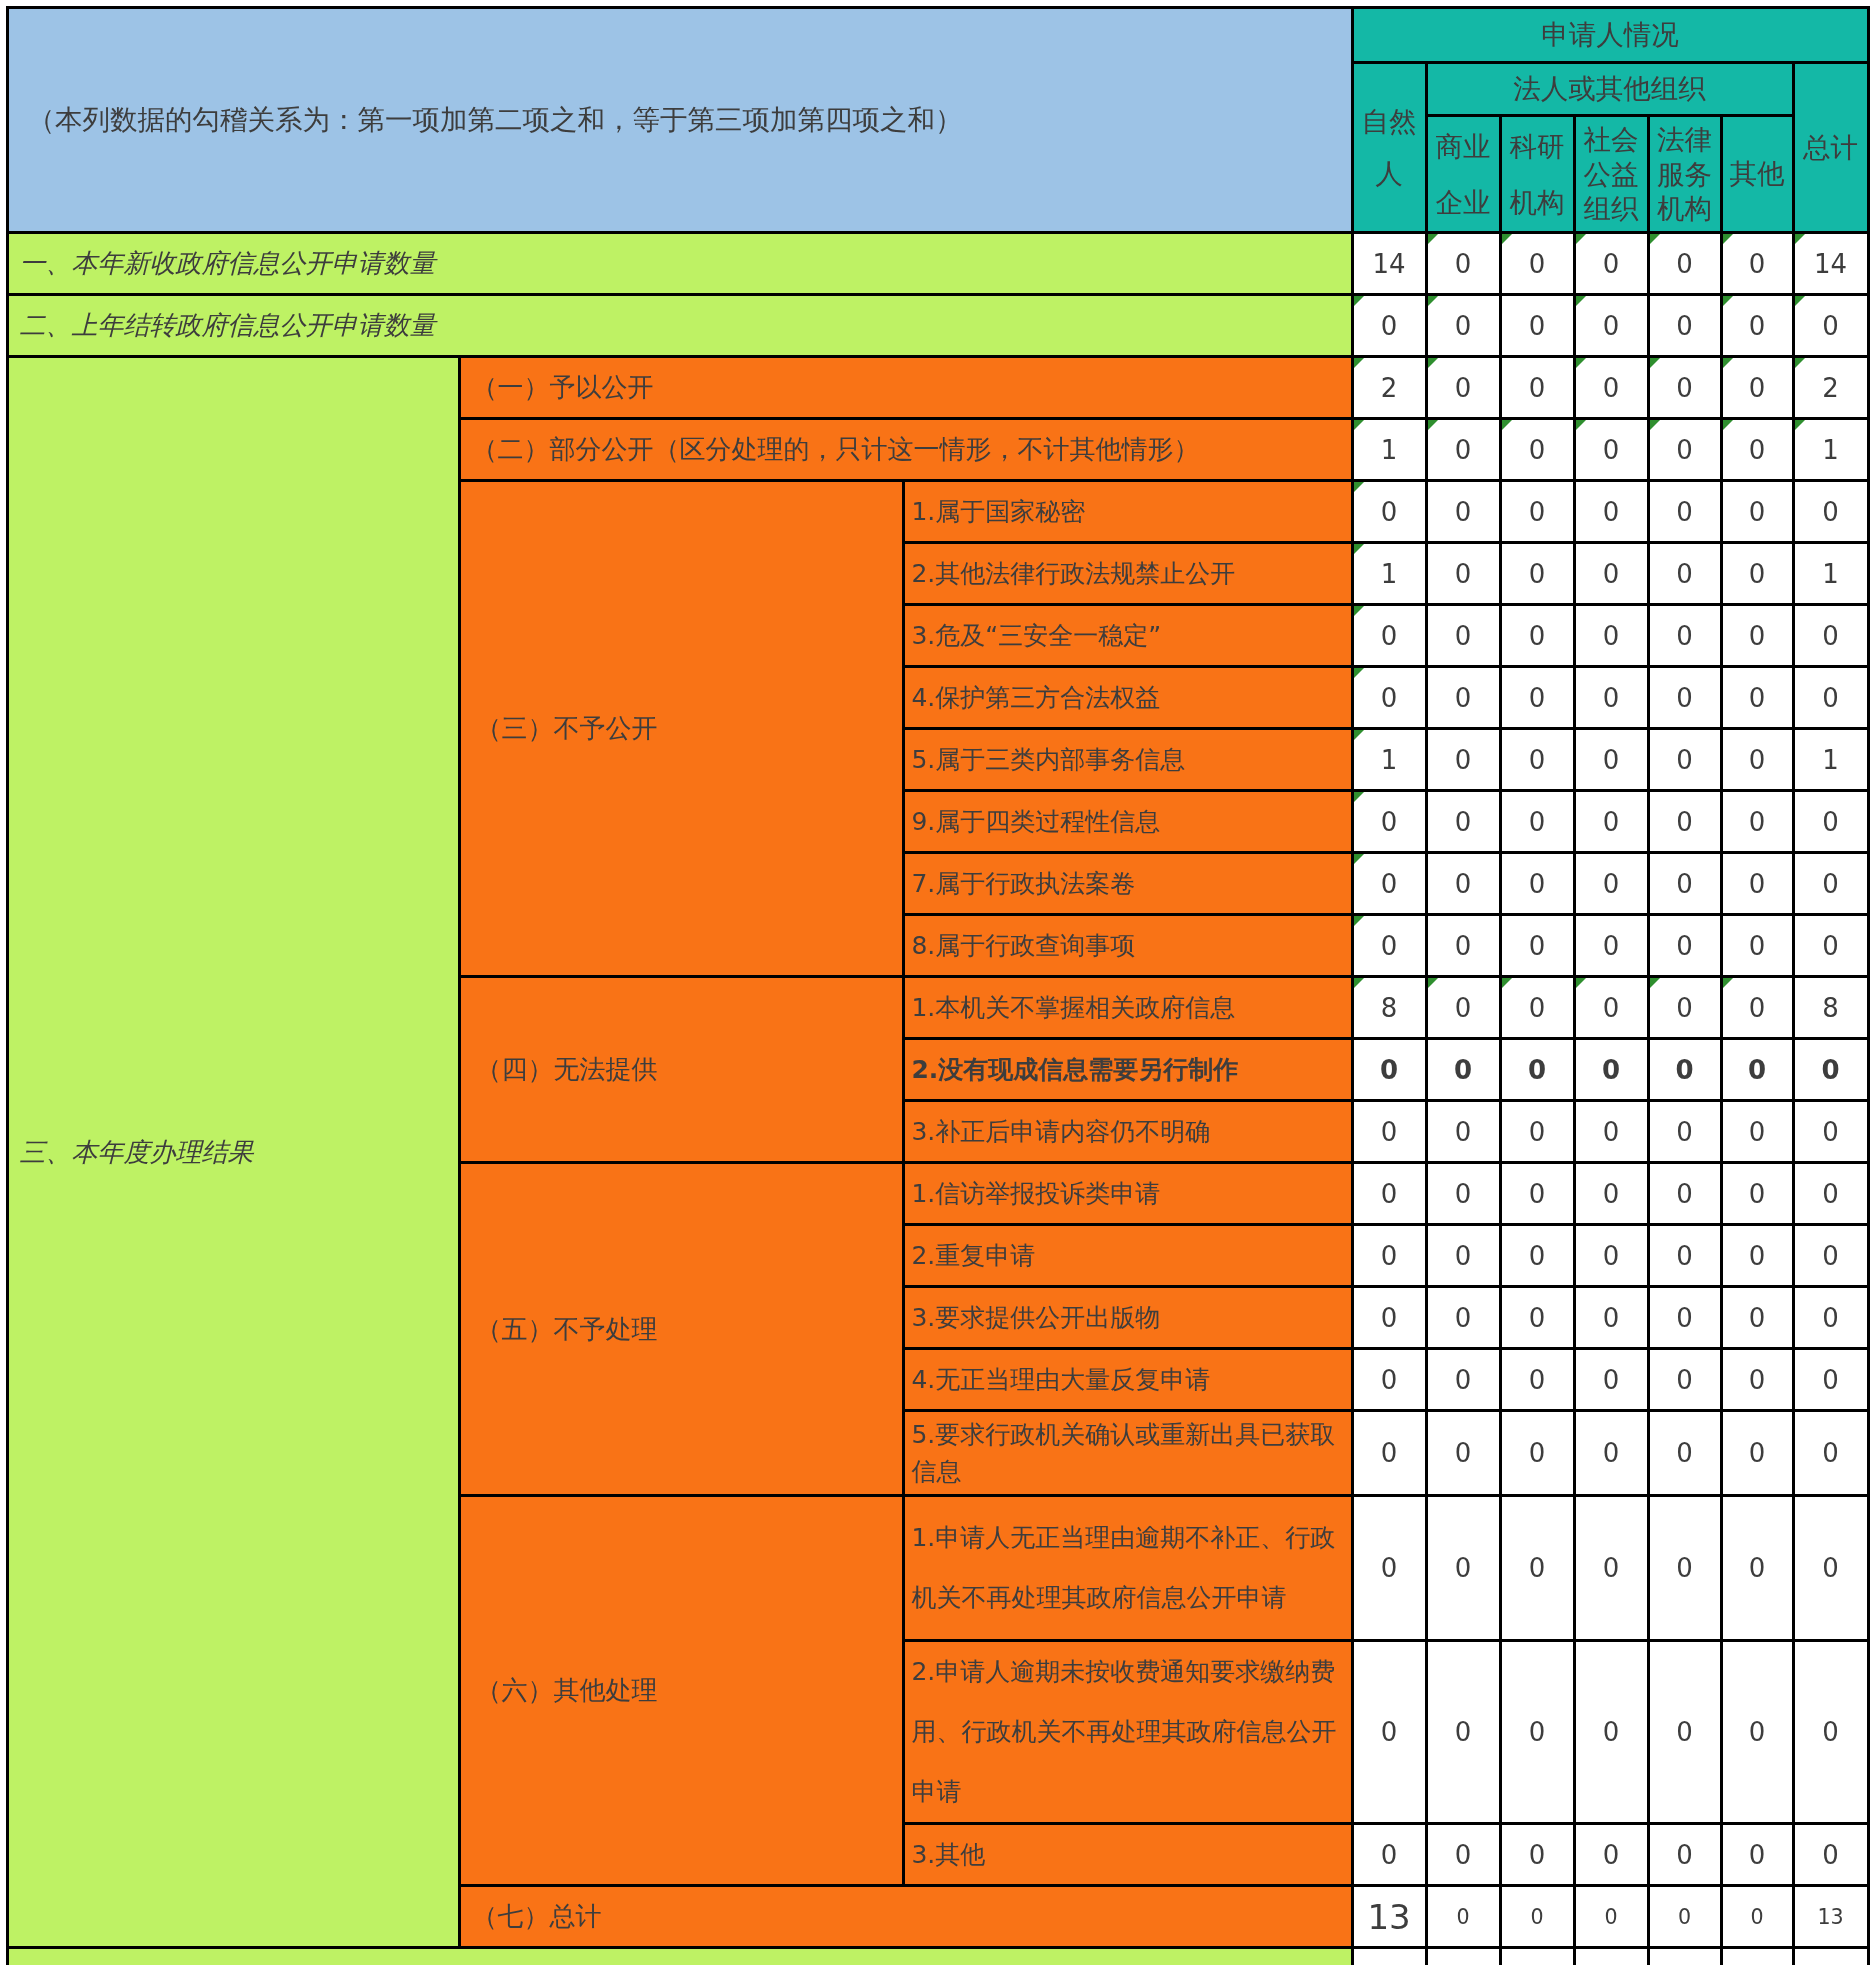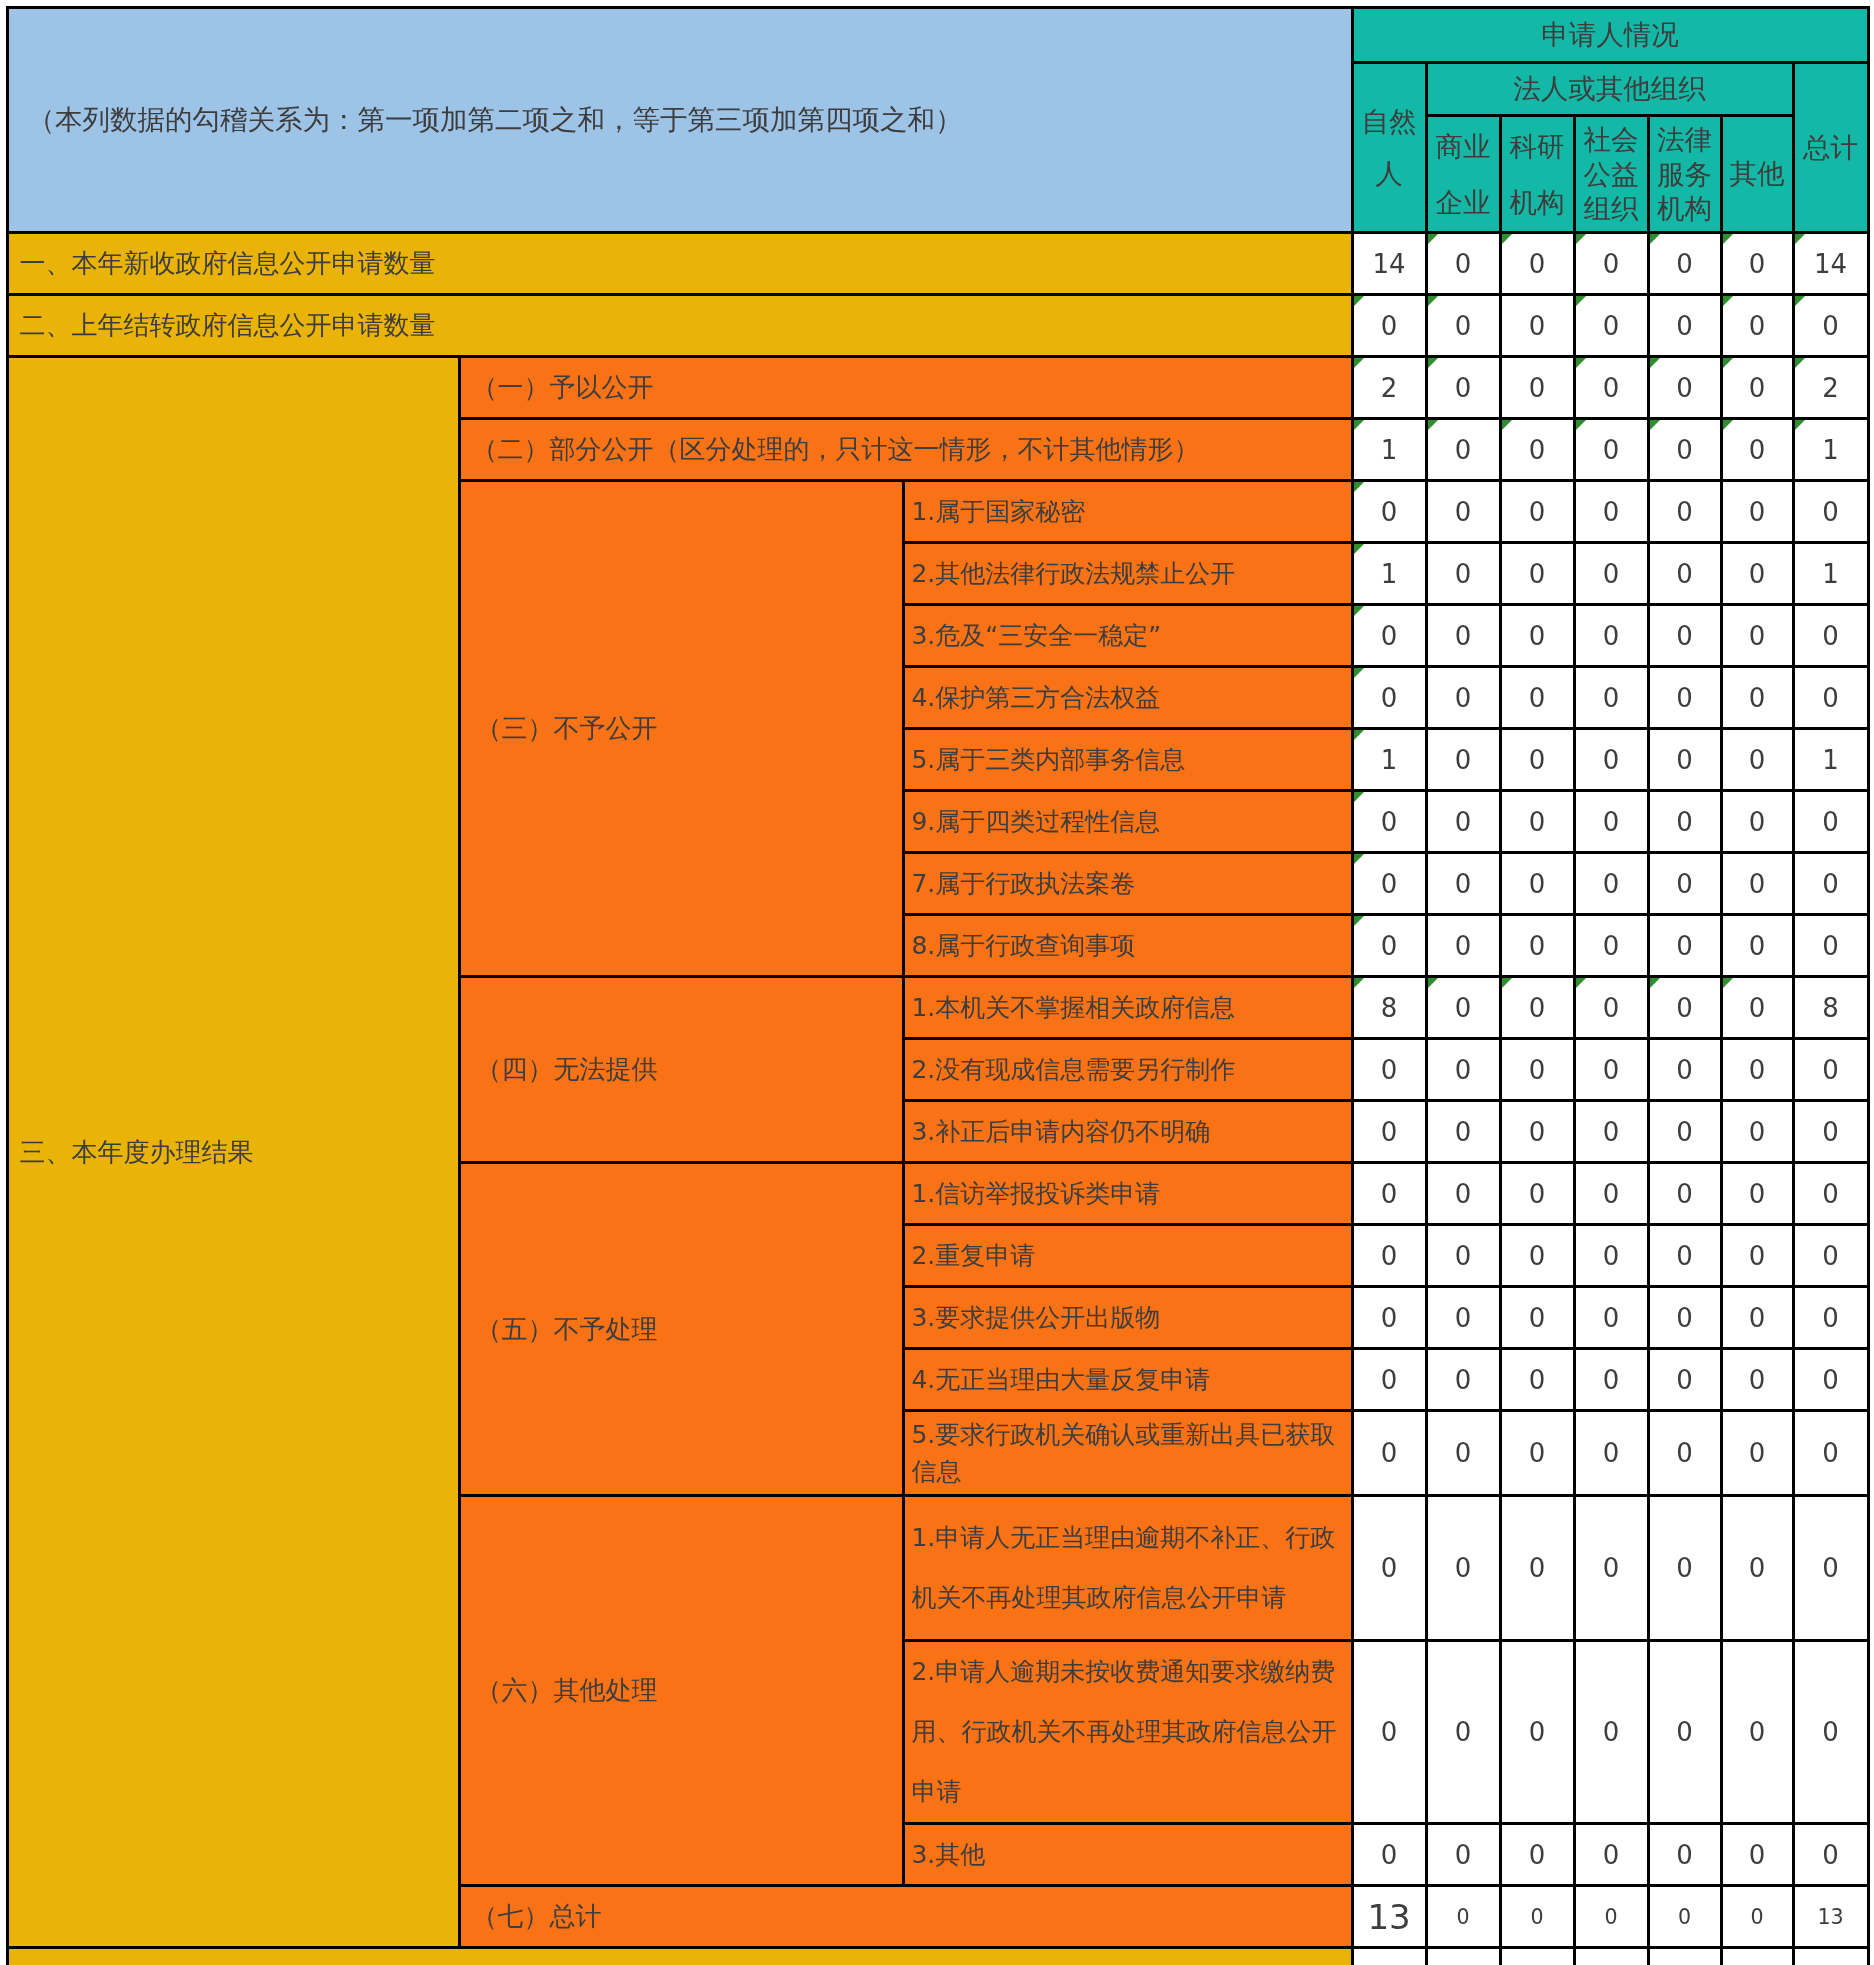--- a/index.html
+++ b/index.html
@@ -17,21 +17,21 @@
     overflow:hidden;position:relative;color:#3d3d3d;
   }
   
   .hdr{background:#14b8a6;text-align:center;font-size:27.5px;line-height:1.35;}
   .note{background:#9dc3e6;text-align:left;font-size:27.5px;padding:0 19px;line-height:1.5;}
   .wrap2{line-height:2.05;}
   .wrap3{line-height:1.25;}
   .colnat{line-height:1.9;}
   
   .lab{font-size:26px;text-align:left;padding:0 6.9px 0 11px;line-height:1.5;}
-  .medium{background:#eab308;}
+  .medium{background:#bef264;font-style:italic;}
   .light{background:#f97316;}
   .grp{padding-left:15px;}
   .sub{font-size:25px;padding-left:6.9px;}
   .tallwrap{line-height:2.4;}
   
   .num{background:#ffffff;text-align:center;font-size:26px;}
   .num.b{font-size:34px;}
   .num.s{font-size:20.6px;}
   
   .tri{
@@ -200,21 +200,21 @@
         <td class="lab light grp" rowspan="3">（四）无法提供</td>
         <td class="lab light sub">1.本机关不掌握相关政府信息</td>
         <td class="num"><i class="tri"></i>8</td>
         <td class="num"><i class="tri"></i>0</td>
         <td class="num"><i class="tri"></i>0</td>
         <td class="num"><i class="tri"></i>0</td>
         <td class="num"><i class="tri"></i>0</td>
         <td class="num"><i class="tri"></i>0</td>
         <td class="num">8</td>
       </tr>
-      <tr style="height: 62px;">
+      <tr style="height: 62px; font-weight: bold;">
         <td class="lab light sub">2.没有现成信息需要另行制作</td>
         <td class="num">0</td>
         <td class="num">0</td>
         <td class="num">0</td>
         <td class="num">0</td>
         <td class="num">0</td>
         <td class="num">0</td>
         <td class="num">0</td>
       </tr>
       <tr style="height: 62px;">

